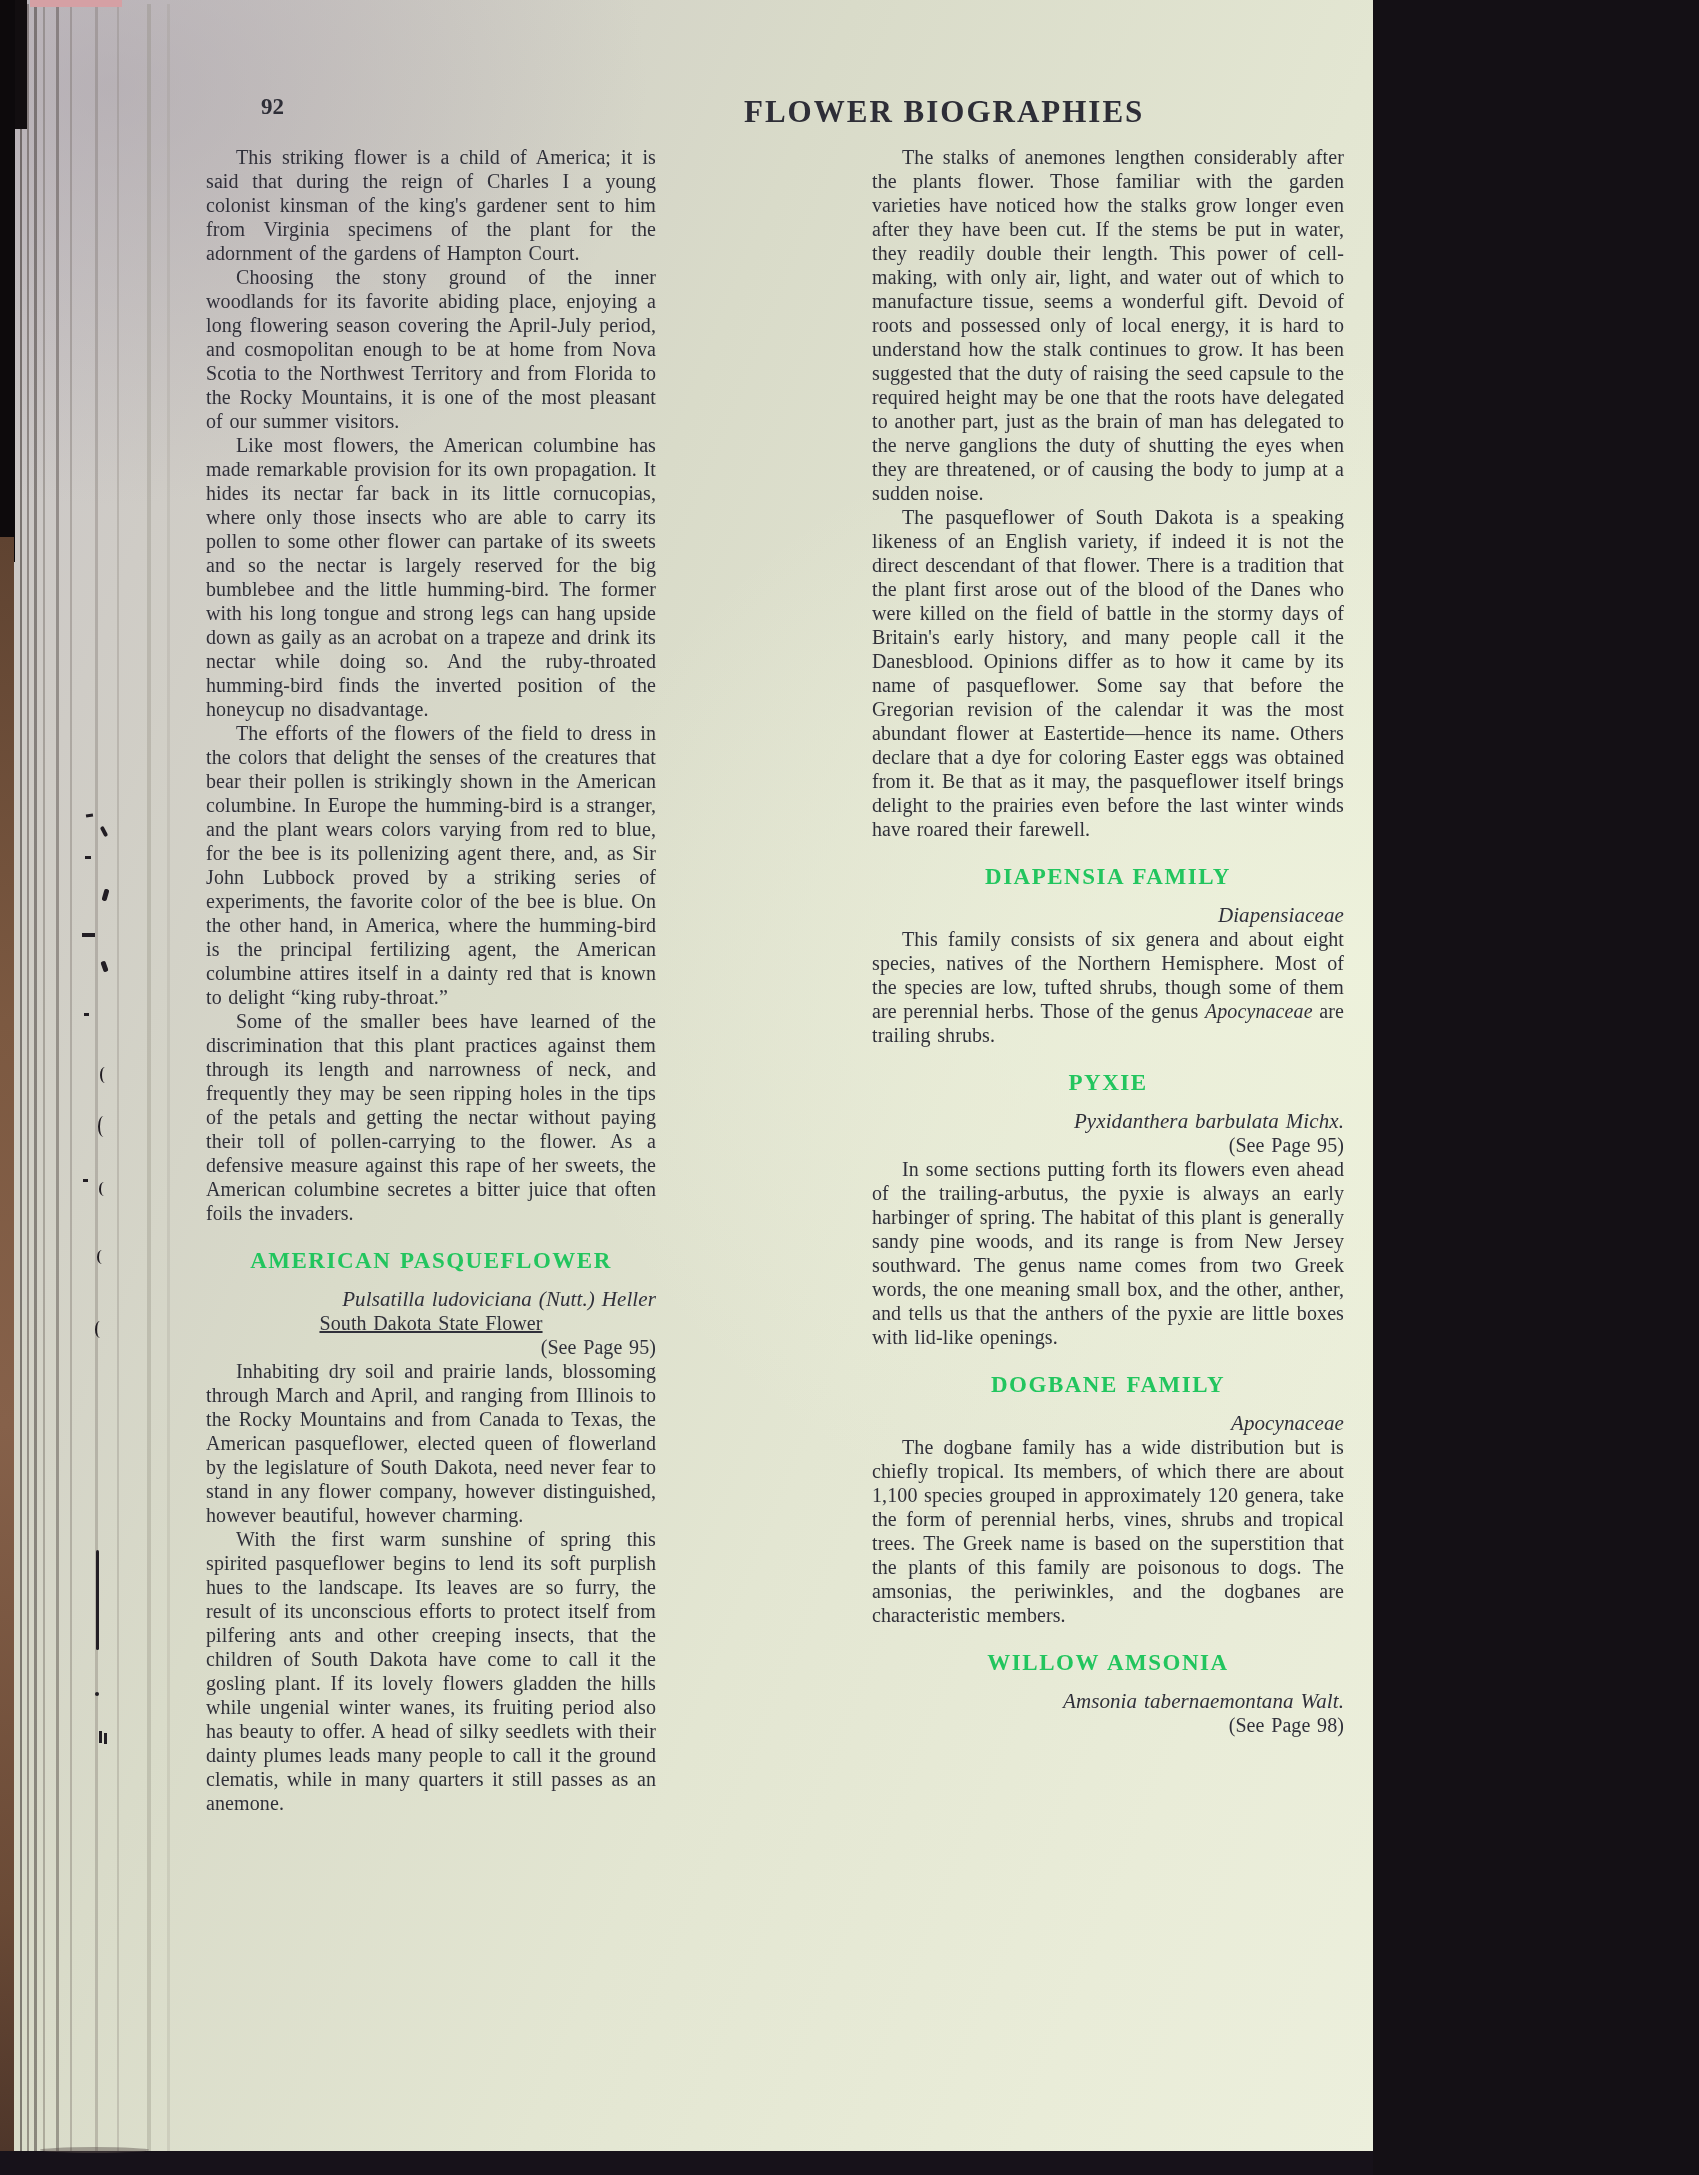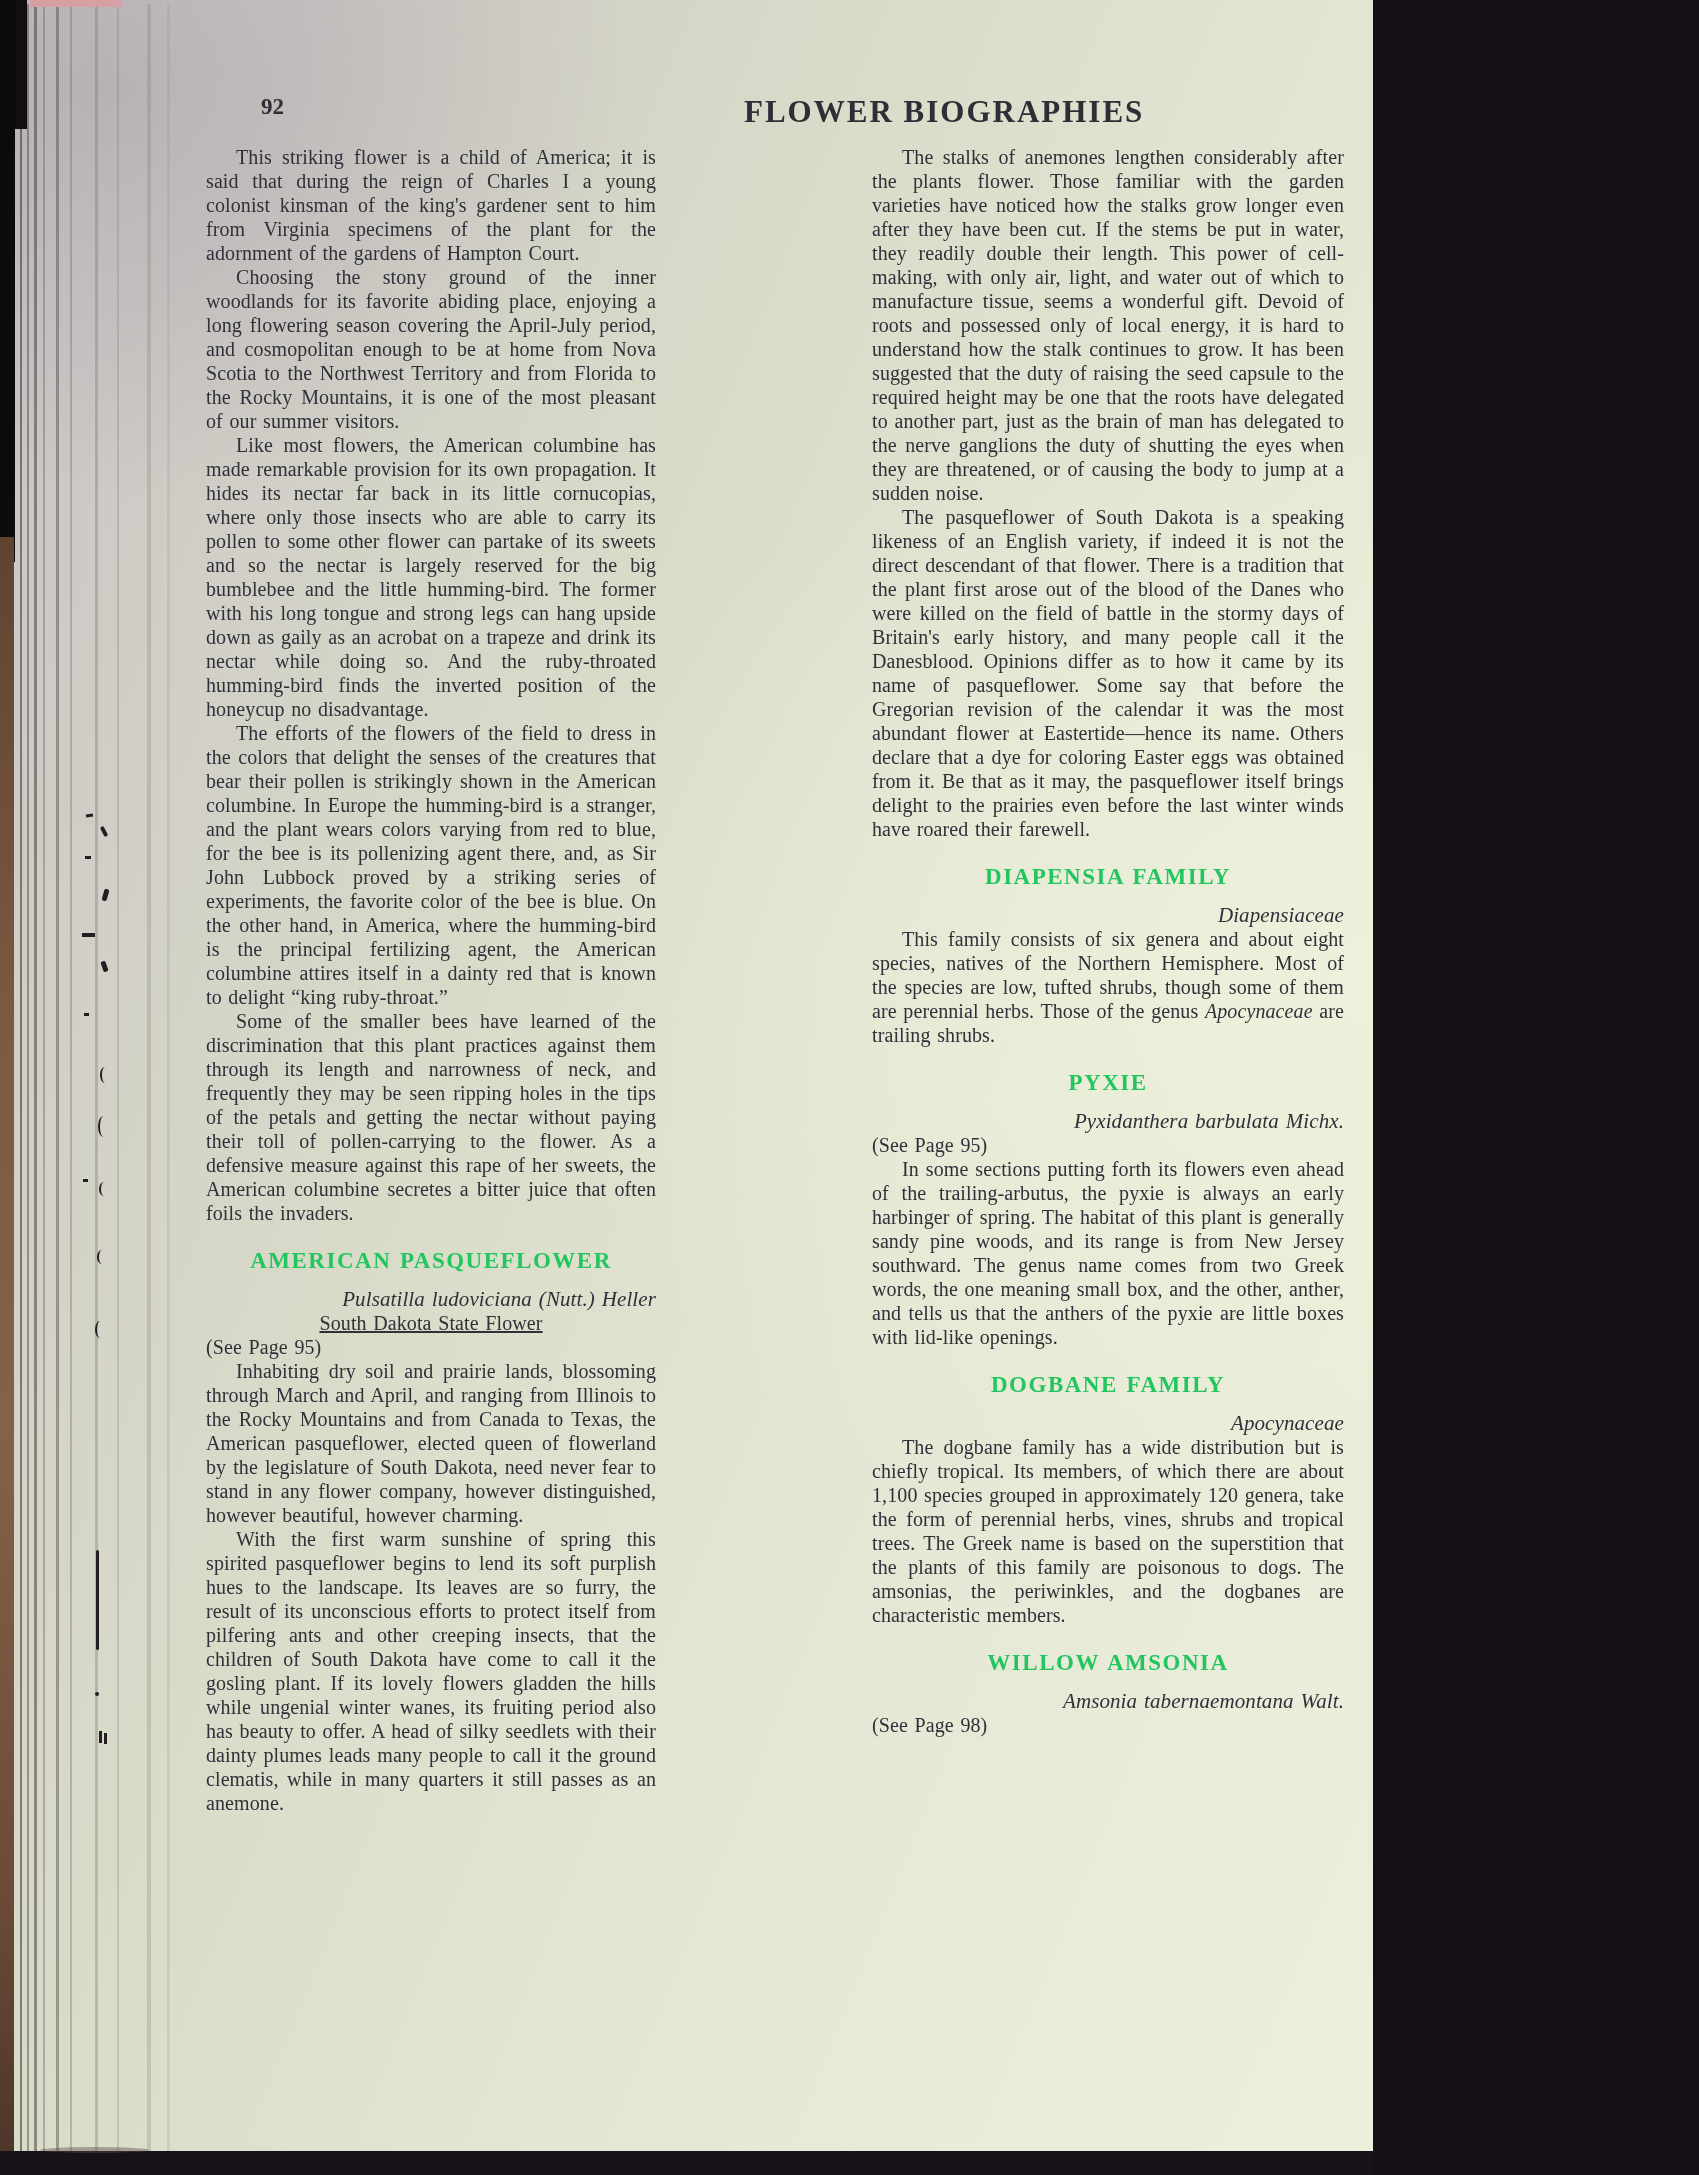--- a/index.html
+++ b/index.html
@@ -28,21 +28,21 @@
   
   .col{position:absolute;top:145px;font-size:20px;line-height:24px;color:#30303a;
        text-align:justify;word-spacing:1.5px;letter-spacing:0.1px;}
   .col-left{left:206px;width:450px;}
   .col-right{left:872px;width:472px;}
   .col p{margin:0;text-indent:30px;}
   .sec-head{font-size:23px;font-weight:bold;text-align:center;letter-spacing:1.5px;
             margin:24px 0 14px;text-indent:0;color:#22c55e;}
   .latin{font-style:italic;font-size:21px;text-align:right;margin:0 0 15px;text-indent:0 !important;}
   .subtitle{font-size:20px;text-align:center;margin:0 0 15px;text-indent:0 !important;text-decoration:underline;}
-  .see-page{font-size:20px;text-align:left;margin:0 0 17px;text-indent:0 !important;}
+  .see-page{font-size:20px;text-align:right;margin:0 0 17px;text-indent:0 !important;}
   .inline-italic{font-style:italic;}
   
   .gm{position:absolute;background:#221e24;}
   .gm-curve{position:absolute;background:transparent;border-left:2.5px solid #221e24;border-radius:60% 0 0 60%;}
 </style>
 </head>
 <body>
 
 <div class="photo">
 

